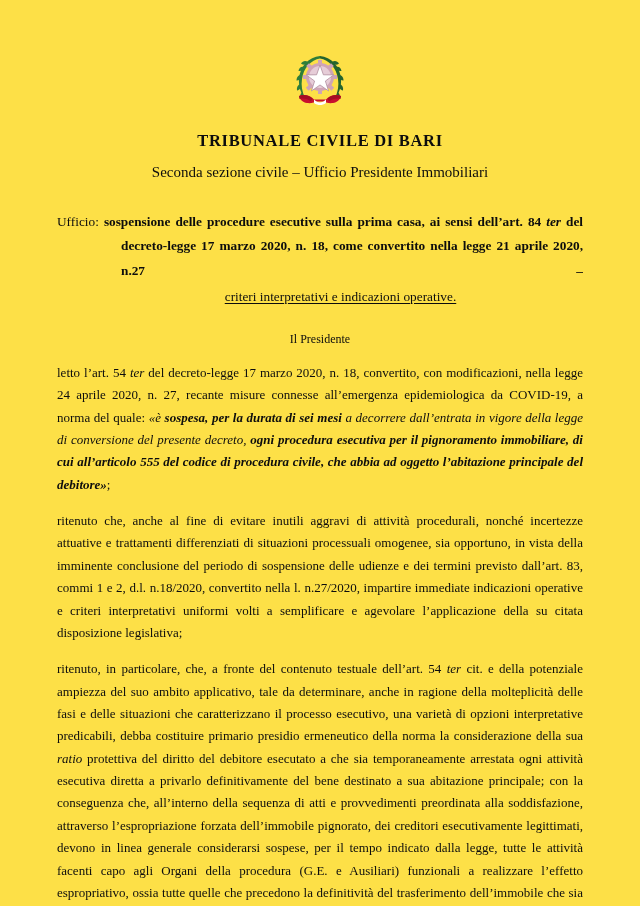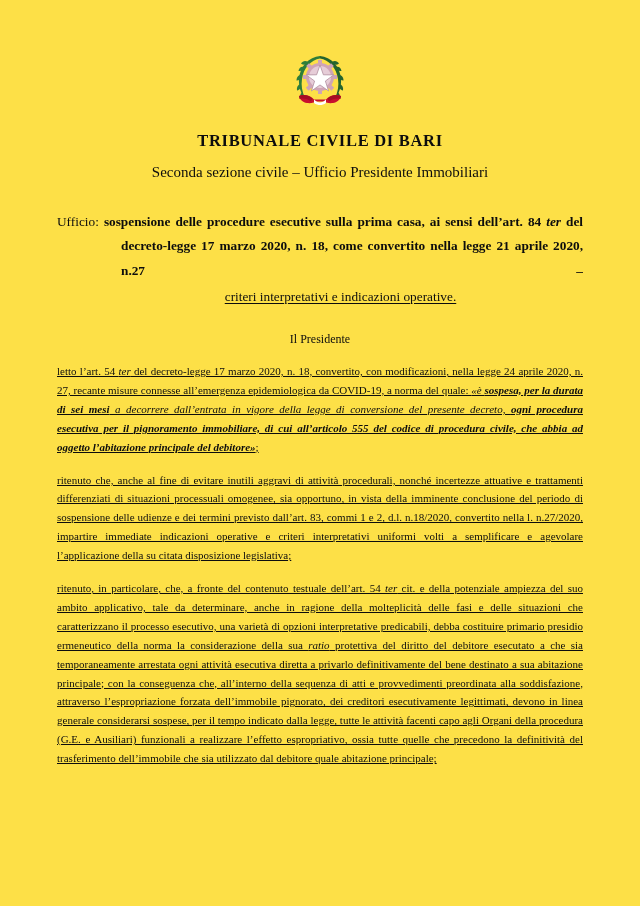--- a/index.html
+++ b/index.html
@@ -100,25 +100,24 @@
   .bi { font-style: italic; font-weight: bold; }
 
   
   .presidente {
     text-align: center;
     font-size: 12px;
     margin-top: 22px;
     line-height: 1.4;
   }
   p.para {
-    font-size: 11px;
+    font-size: 13px;
     line-height: 1.72;
     text-align: justify;
     margin: 0 0 14px 0;
-    text-decoration: underline;
   }
   p.para:first-of-type { margin-top: 0; }
   .body-block { margin-top: 14px; }
   .quote-b {
     font-style: italic;
     font-weight: bold;
   }
   .quote-i {
     font-style: italic;
     font-weight: normal;

